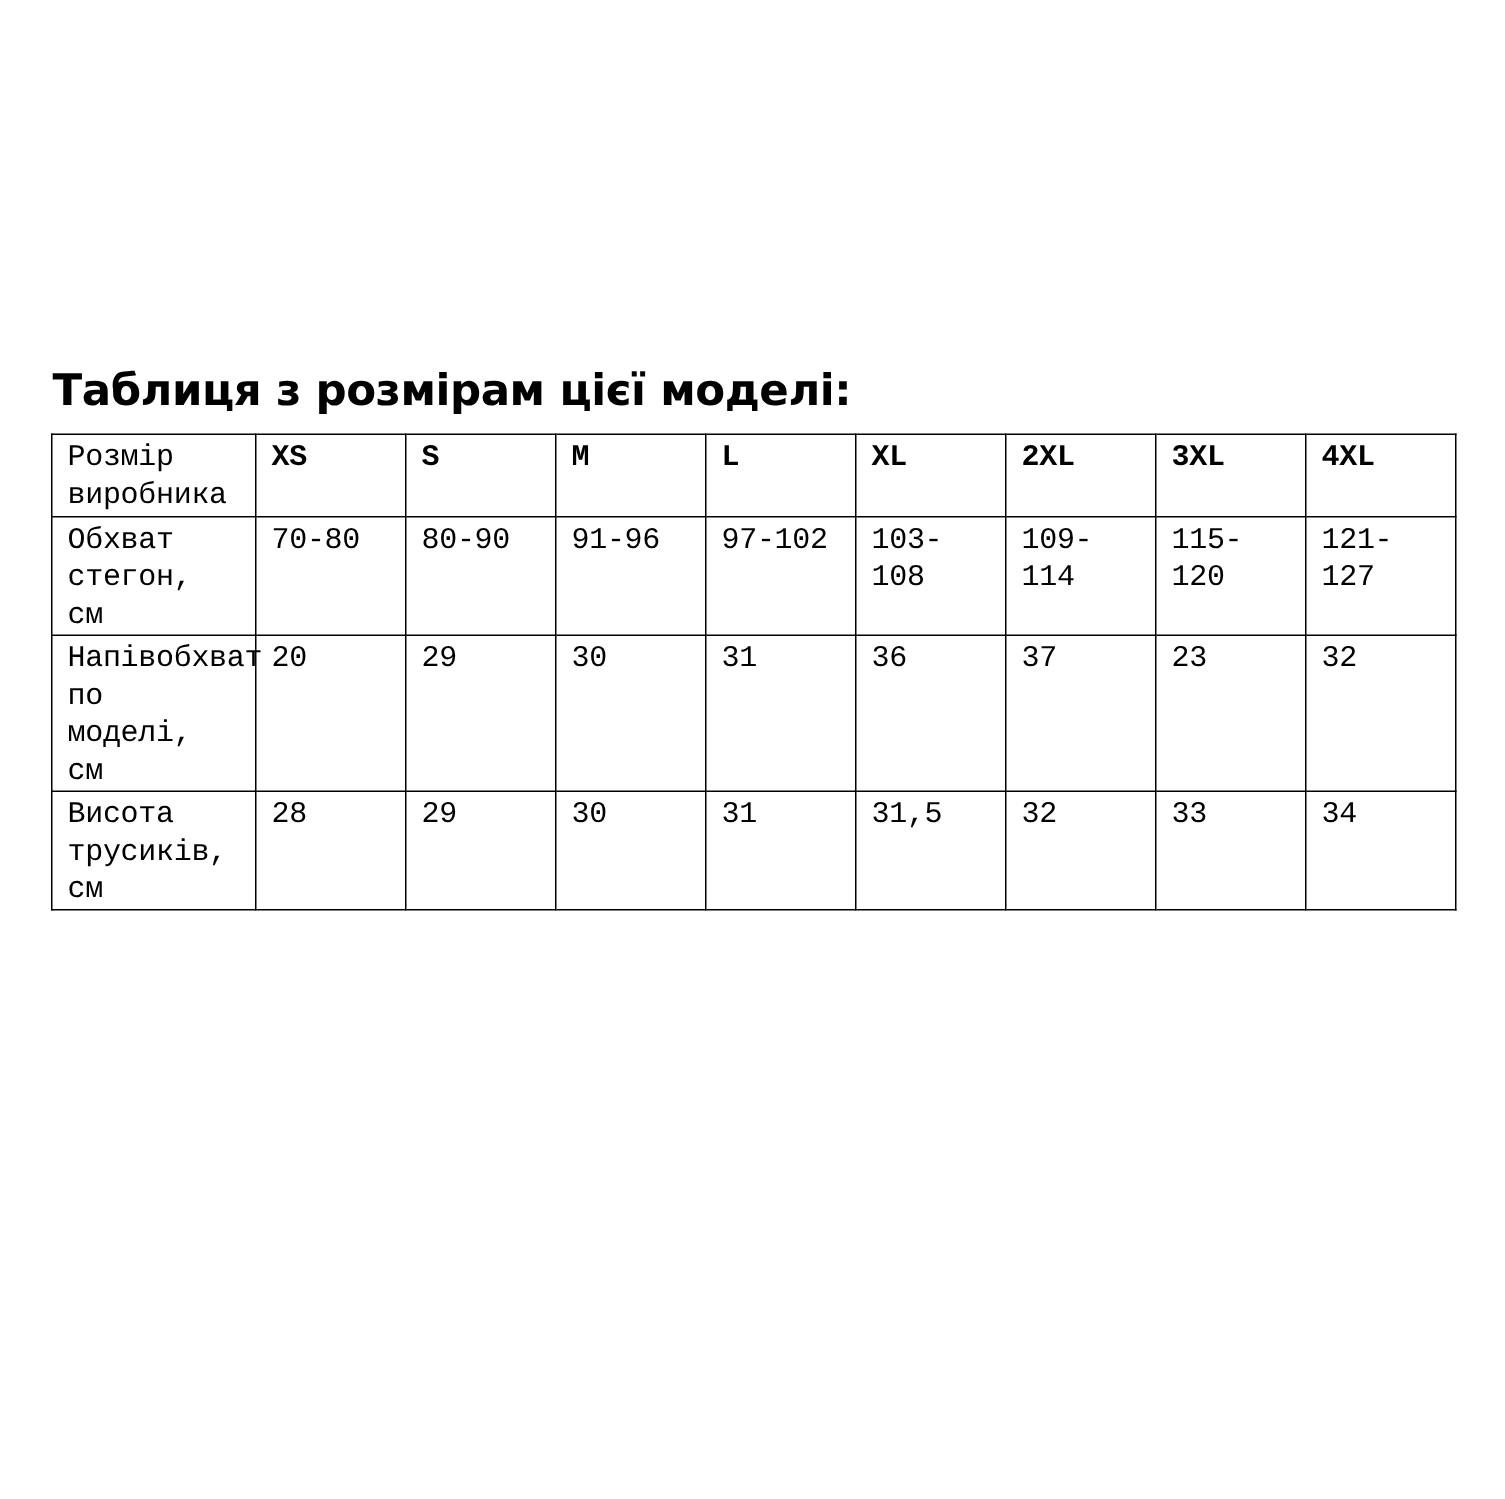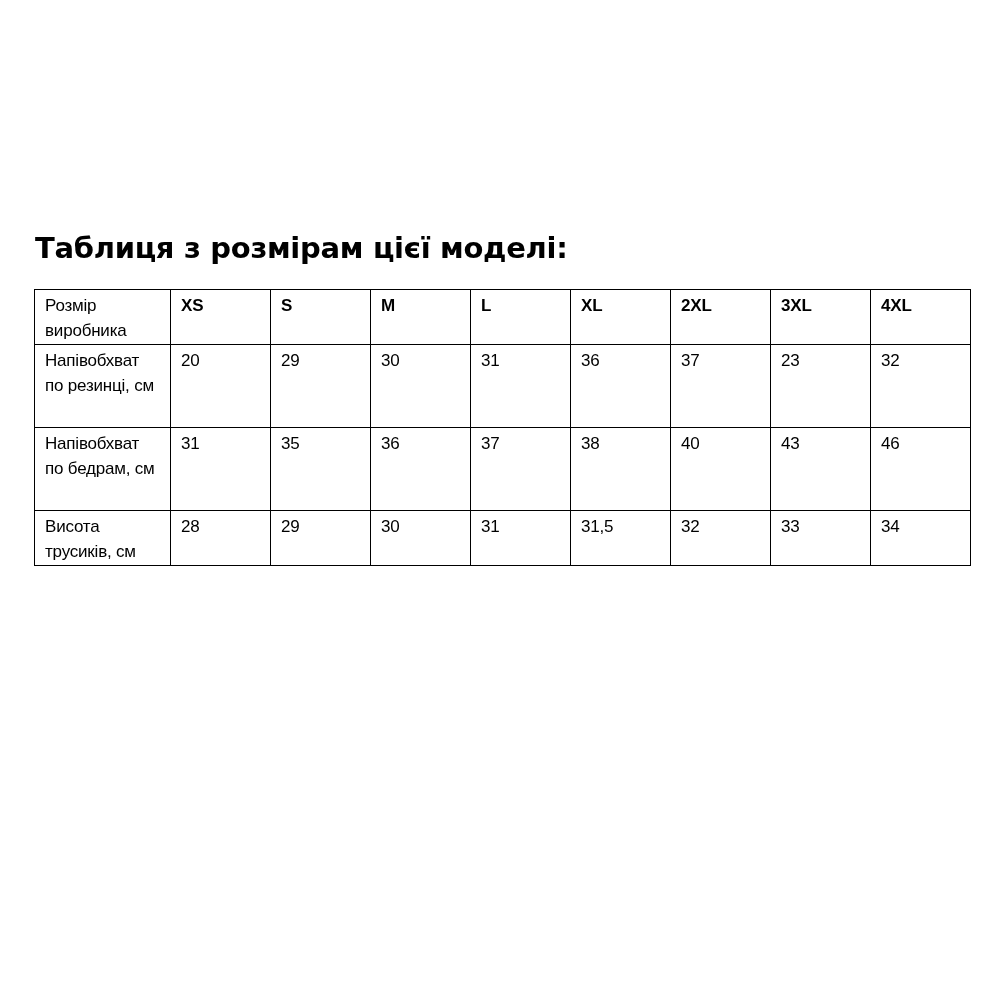--- a/index.html
+++ b/index.html
@@ -1,30 +1,30 @@
 <!DOCTYPE html>
 <html><head>
 <meta charset="utf-8">
 <style>
   html, body { margin: 0; padding: 0; background: #ffffff; }
   body { width: 1003px; height: 999px; position: relative; overflow: hidden; font-family: "Liberation Sans", "DejaVu Sans", sans-serif; color: #000; }
   .title {
-    position: absolute; left: 35px; top: 228px;
+    position: absolute; left: 35px; top: 240px;
     font-family: "DejaVu Sans", sans-serif; font-weight: bold; font-size: 29px;
     letter-spacing: -0.3px; margin: 0; line-height: 40px;
   }
   table.sizes {
     position: absolute; left: 34px; top: 289px;
     border-collapse: collapse; table-layout: fixed;
     width: 936px;
   }
   table.sizes td {
     border: 1.5px solid #000; vertical-align: top;
     padding: 3px 10px 0 10px;
-    font-family: Liberation Sans, sans-serif; font-size: 17px; line-height: 25px;
+    font-family: Liberation Mono, monospace; font-size: 20px; line-height: 25px;
     letter-spacing: -0.2px;
   }
   table.sizes td.head { font-weight: bold; }
   col.c0 { width: 136px; }
   col.cn { width: 100px; }
   tr.r0 td { height: 51px; }
   tr.r1 td { height: 52px; }
   tr.r2 td { height: 79px; }
   tr.r3 td { height: 79px; }
   tr.r4 td { height: 51px; }
@@ -51,41 +51,41 @@
       <td>Розмір виробника</td>
       <td class="head">XS</td>
       <td class="head">S</td>
       <td class="head">M</td>
       <td class="head">L</td>
       <td class="head">XL</td>
       <td class="head">2XL</td>
       <td class="head">3XL</td>
       <td class="head">4XL</td>
     </tr>
+    <tr class="r1">
+      <td>Обхват стегон, см</td>
+      <td>70-80</td>
+      <td>80-90</td>
+      <td>91-96</td>
+      <td>97-102</td>
+      <td>103-108</td>
+      <td>109-114</td>
+      <td>115-120</td>
+      <td>121-127</td>
+    </tr>
     <tr class="r2">
-      <td>Напівобхват по резинці, см</td>
+      <td>Напівобхват по моделі, см</td>
       <td>20</td>
       <td>29</td>
       <td>30</td>
       <td>31</td>
       <td>36</td>
       <td>37</td>
       <td>23</td>
       <td>32</td>
-    </tr>
-    <tr class="r3">
-      <td>Напівобхват по бедрам, см</td>
-      <td>31</td>
-      <td>35</td>
-      <td>36</td>
-      <td>37</td>
-      <td>38</td>
-      <td>40</td>
-      <td>43</td>
-      <td>46</td>
     </tr>
     <tr class="r4">
       <td>Висота трусиків, см</td>
       <td>28</td>
       <td>29</td>
       <td>30</td>
       <td>31</td>
       <td>31,5</td>
       <td>32</td>
       <td>33</td>

